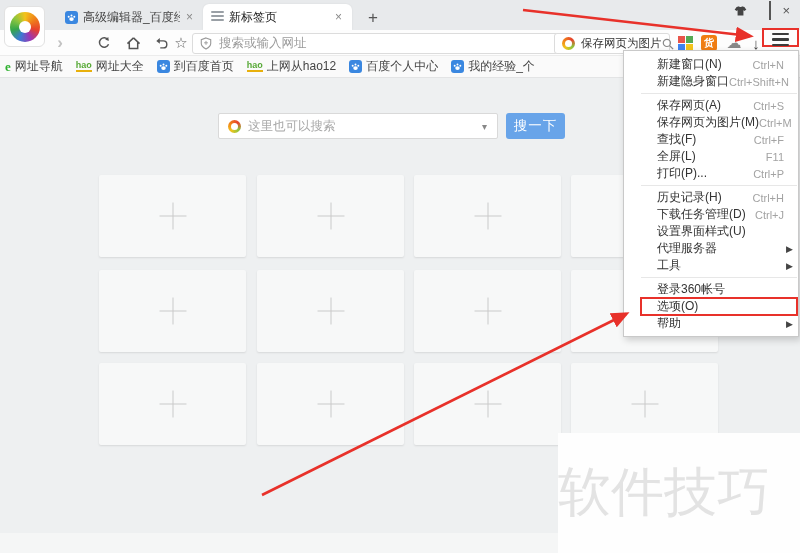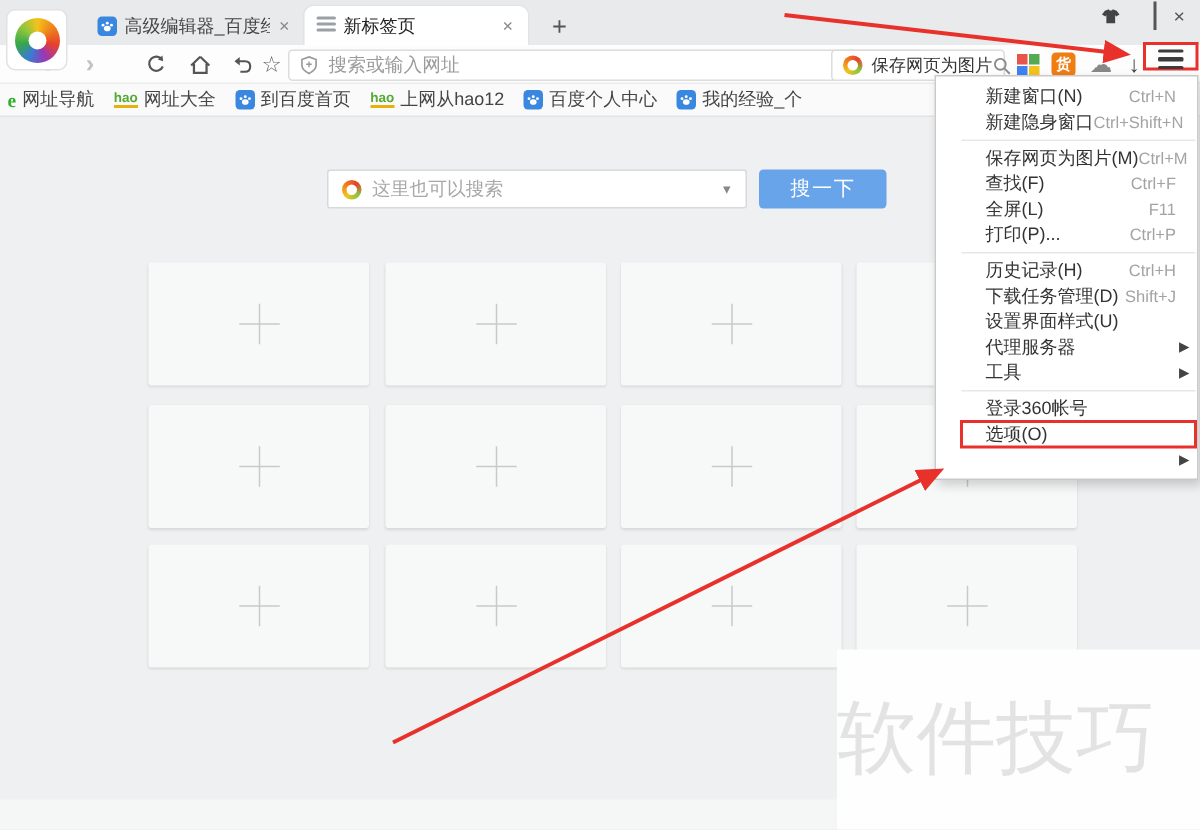--- a/index.html
+++ b/index.html
@@ -61,21 +61,21 @@
   .bm-ico-hao{color:#57a936;font-weight:bold;font-size:9px;border-bottom:2px solid #e8b00c;line-height:9px;}
   .bm-ico-paw{width:13px;height:13px;}
 
   
   .content{position:absolute;left:0;top:78px;width:800px;height:475px;background:#eef0f1;}
   .bottom-strip{position:absolute;left:0;top:455px;width:800px;height:20px;background:#f5f6f6;}
   .mid-search-input{position:absolute;left:218px;top:35px;width:280px;height:26px;background:#fff;border:1px solid #d9d9d9;border-radius:2px;display:flex;align-items:center;}
   .mid-search-input .o-logo{margin-left:9px;}
   .mid-search-input .ph{margin-left:7px;font-size:12.5px;color:#a8a8a8;flex:1;}
   .mid-search-input .caret{margin-right:10px;color:#888;font-size:10px;}
-  .mid-search-btn{position:absolute;left:506px;top:35px;width:85px;height:26px;background:var(--accent-blue);border-radius:3px;color:#fff;font-size:13.5px;display:flex;align-items:center;justify-content:center;letter-spacing:1px;}
+  .mid-search-btn{position:absolute;left:506px;top:35px;width:59px;height:26px;background:var(--accent-blue);border-radius:3px;color:#fff;font-size:13.5px;display:flex;align-items:center;justify-content:center;letter-spacing:1px;}
   .tile{position:absolute;width:147px;height:82px;background:#f7f8f8;border-radius:2px;box-shadow:0 1px 2px rgba(0,0,0,.10);}
   .tile::before{content:'';position:absolute;left:50%;top:50%;width:27px;height:1px;background:#c9c9c9;transform:translate(-50%,-50%);}
   .tile::after{content:'';position:absolute;left:50%;top:50%;width:1px;height:27px;background:#c9c9c9;transform:translate(-50%,-50%);}
   .watermark{position:absolute;left:558px;top:355px;width:242px;height:120px;background:#fefefe;display:flex;align-items:center;justify-content:flex-start;z-index:5;}
   .watermark span{font-size:53px;color:#e3e3e3;white-space:nowrap;}
 
   
   .menu{position:absolute;left:623px;top:50px;width:176px;background:#fff;border:1px solid #c9c9c9;box-shadow:2px 3px 7px rgba(0,0,0,.18);padding:5px 0 4px 16px;z-index:20;}
   .menu-item{position:relative;height:17px;display:flex;align-items:center;padding:0 14px 0 17px;font-size:12px;color:#333;}
   .menu-item .lbl{flex:1;white-space:nowrap;}
@@ -302,20 +302,25 @@
     </div>
 
     <div class="menu-item">
       <span class="lbl">新建隐身窗口</span>
       <span class="sc">Ctrl+Shift+N</span>
 
     </div>
 
     <div class="menu-sep"></div>
 
+    <div class="menu-item">
+      <span class="lbl">保存网页(A)</span>
+      <span class="sc">Ctrl+S</span>
+
+    </div>
 
     <div class="menu-item">
       <span class="lbl">保存网页为图片(M)</span>
       <span class="sc">Ctrl+M</span>
 
     </div>
 
     <div class="menu-item">
       <span class="lbl">查找(F)</span>
       <span class="sc">Ctrl+F</span>
@@ -337,21 +342,21 @@
     <div class="menu-sep"></div>
 
     <div class="menu-item">
       <span class="lbl">历史记录(H)</span>
       <span class="sc">Ctrl+H</span>
 
     </div>
 
     <div class="menu-item">
       <span class="lbl">下载任务管理(D)</span>
-      <span class="sc">Shift+J</span>
+      <span class="sc">Ctrl+J</span>
 
     </div>
 
     <div class="menu-item">
       <span class="lbl">设置界面样式(U)</span>
       <span class="sc"></span>
 
     </div>
 
     <div class="menu-item">
@@ -374,20 +379,21 @@
 
     </div>
 
     <div class="menu-item hl">
       <span class="lbl">选项(O)</span>
       <span class="sc"></span>
 
     </div>
 
     <div class="menu-item">
+      <span class="lbl">帮助</span>
       <span class="sc"></span>
       <span class="sub" style="display: inline;">▶</span>
     </div>
   </div>
 
   <div class="anno-box-menu-btn"></div>
   <svg class="arrows" width="800" height="553" viewBox="0 0 800 553">
     <defs>
       <marker id="ah" markerWidth="7" markerHeight="6" refX="5.5" refY="3" orient="auto">
         <polygon points="0,0 7,3 0,6" fill="#e8312a"></polygon>

